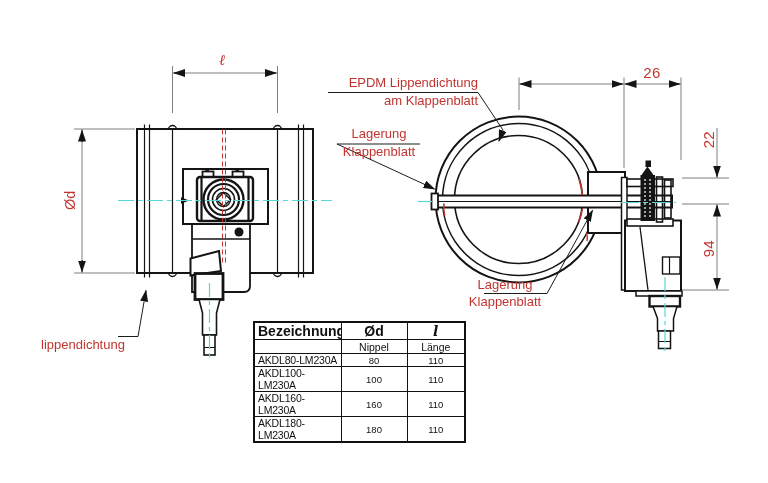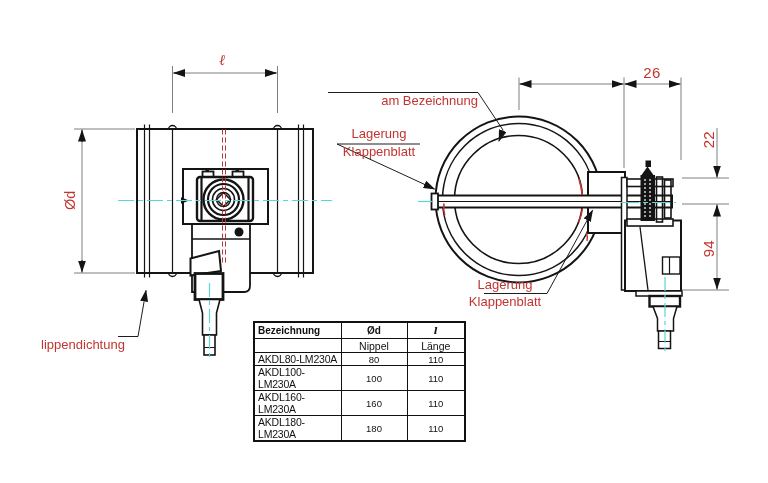--- a/index.html
+++ b/index.html
@@ -20,21 +20,21 @@
        white-space:nowrap;}
   .ra{text-align:right;}
   .ct{text-align:center;}
   .dimtxt{font-size:15px;letter-spacing:.3px;}
   .rot{transform:rotate(-90deg);}
   .ital{font-family:"DejaVu Serif",serif;font-style:italic;font-size:15px;}
   
   .sizetable{position:absolute;left:253px;top:321px;width:211px;border-collapse:collapse;
              border:2px solid #111;color:#111;table-layout:fixed;}
   .sizetable td,.sizetable th{border:1px solid #111;padding:0 0 0 3px;overflow:hidden;}
-  .sizetable .h1 td{height:15px;font-weight:bold;font-size:10px;}
+  .sizetable .h1 td{height:15px;font-weight:bold;font-size:14px;}
   .sizetable .h2 td{height:13px;font-weight:normal;font-size:10.5px;text-align:center;}
   .sizetable .dr td{height:12px;font-size:10.5px;letter-spacing:-0.2px;}
   .sizetable td.num{text-align:center;font-size:9.5px;letter-spacing:0;padding:0;}
   .sizetable td.c{text-align:center;padding:0;}
   .sizetable .lhead{font-family:"DejaVu Serif",serif;font-style:italic;font-weight:bold;font-size:12px;}
 </style>
 </head>
 <body>
 
 <div class="canvas">
@@ -170,21 +170,22 @@
     <polyline class="lead" points="478,92.5 503,130 499,141" marker-end="url(#arr)"></polyline>
     <line class="lead" x1="337" y1="144" x2="420" y2="144"></line>
     <line class="lead" x1="337" y1="144" x2="434.5" y2="189" marker-end="url(#arr)"></line>
     <line class="lead" x1="484" y1="293.5" x2="547" y2="293.5"></line>
     <line class="lead" x1="547" y1="293.5" x2="592.5" y2="210.5" marker-end="url(#arr)"></line>
     <line class="lead" x1="118" y1="336.5" x2="138" y2="336.5"></line>
     <line class="lead" x1="138" y1="336.5" x2="146" y2="290.5" marker-end="url(#arr)"></line>
   </g>
 </svg>
 
-<div class="lbl ra" style="left:329px;top:93.5px;width:149px;">am Bezeichnung</div>
+<div class="lbl ra" style="left:329px;top:76px;width:149px;">EPDM Lippendichtung</div>
+<div class="lbl ra" style="left:329px;top:93.5px;width:149px;">am Klappenblatt</div>
 
 <div class="lbl ct" style="left:331px;top:127px;width:96px;">Lagerung</div>
 <div class="lbl ct" style="left:331px;top:145px;width:96px;">Klappenblatt</div>
 
 <div class="lbl ct" style="left:455px;top:277.5px;width:100px;">Lagerung</div>
 <div class="lbl ct" style="left:455px;top:294.5px;width:100px;">Klappenblatt</div>
 
 <div class="lbl ct" style="left:22px;top:337.5px;width:122px;">lippendichtung</div>
 
 <div class="lbl ct dimtxt" style="left:630px;top:64px;width:44px;">26</div>

